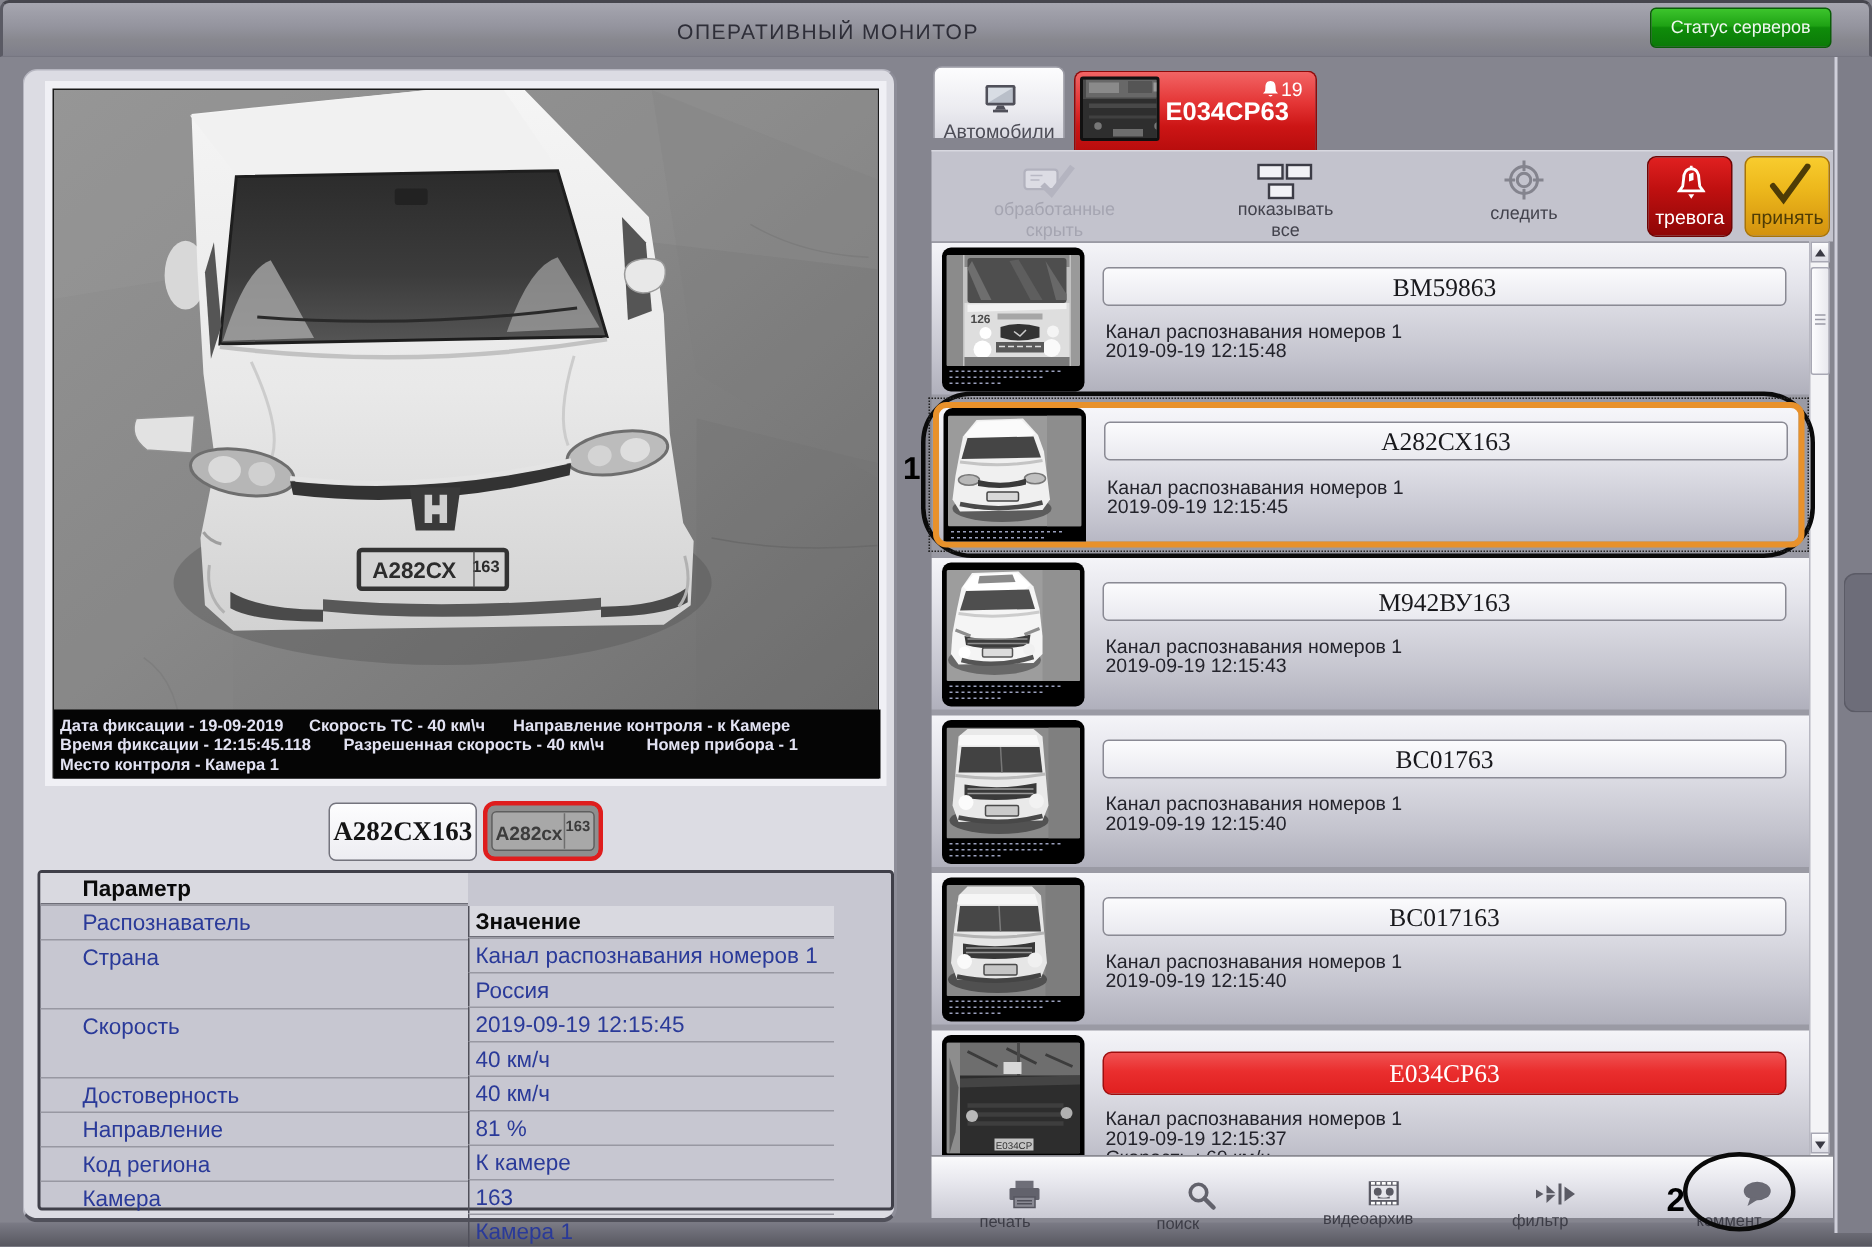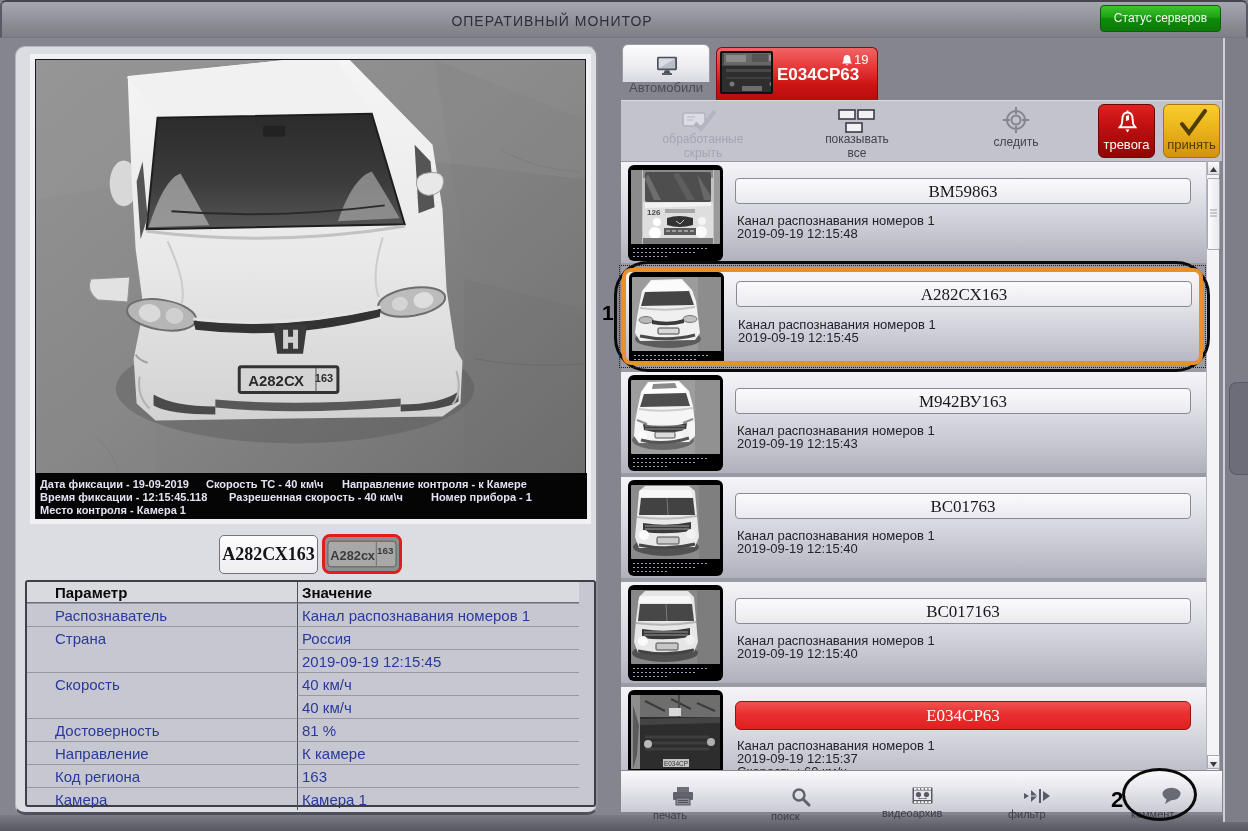--- a/index.html
+++ b/index.html
@@ -30,23 +30,23 @@
 #plateimg{position:absolute;left:306px;top:487px;width:80px;height:40px;border-radius:8px;
  border:3px solid #df1d1d;overflow:hidden;background:#8e8e8e;}
 
 #ptable{position:absolute;left:9px;top:533px;width:571px;height:227px;
  border:2px solid #3f3f49;border-radius:3px;background:#c7c7d1;}
 #ptable .hd{position:absolute;top:0;height:21px;background:#d9d9e0;border-bottom:1px solid #6e6e78;
  font-weight:bold;font-size:15px;color:#0a0a0a;padding:2px 0 0 4px;}
 #ptable .rw{position:absolute;height:23px;font-size:15px;color:#2a3a99;padding:3px 0 0 4px;
  border-top:1px solid #9898a2;overflow:hidden;white-space:nowrap;}
 #ptable .c1{left:0;width:285px;padding-left:28px;}
-#ptable .c2{left:270px;width:282px;border-left:1px solid #50505a;}
-
-#tab1{position:absolute;left:622px;top:44px;width:88px;height:38px;
+#ptable .c2{left:285px;width:244px;border-left:1px solid #50505a;margin-top:22px;}
+
+#tab1{position:absolute;left:622px;top:44px;width:88px;height:48px;
  background:linear-gradient(#fdfdfe,#ebebf0 60%,#d9d9e1);border:1px solid #9a9aa4;border-bottom:none;
  border-radius:6px 6px 0 0;}
 #tab1 .lbl{position:absolute;left:0;top:35px;width:100%;text-align:center;font-size:13px;color:#4c4c56;}
 #tab2{position:absolute;left:716px;top:47px;width:162px;height:53px;
  background:linear-gradient(#f26464 0%,#e43535 40%,#cc1515 70%,#b80d0d 100%);
  border:1px solid #8e0a0a;border-bottom:none;border-radius:6px 6px 0 0;}
 #tab2 .lbl{position:absolute;left:60px;top:17px;font-size:17px;font-weight:bold;color:#ffffff;}
 #tab2 .n19{position:absolute;left:137px;top:4px;font-size:13px;color:#fff;}
 #tab2 .bell{position:absolute;left:124px;top:5px;}
 #tab2 .thumb{position:absolute;left:3px;top:3px;width:53px;height:43px;border:2px solid #111;

